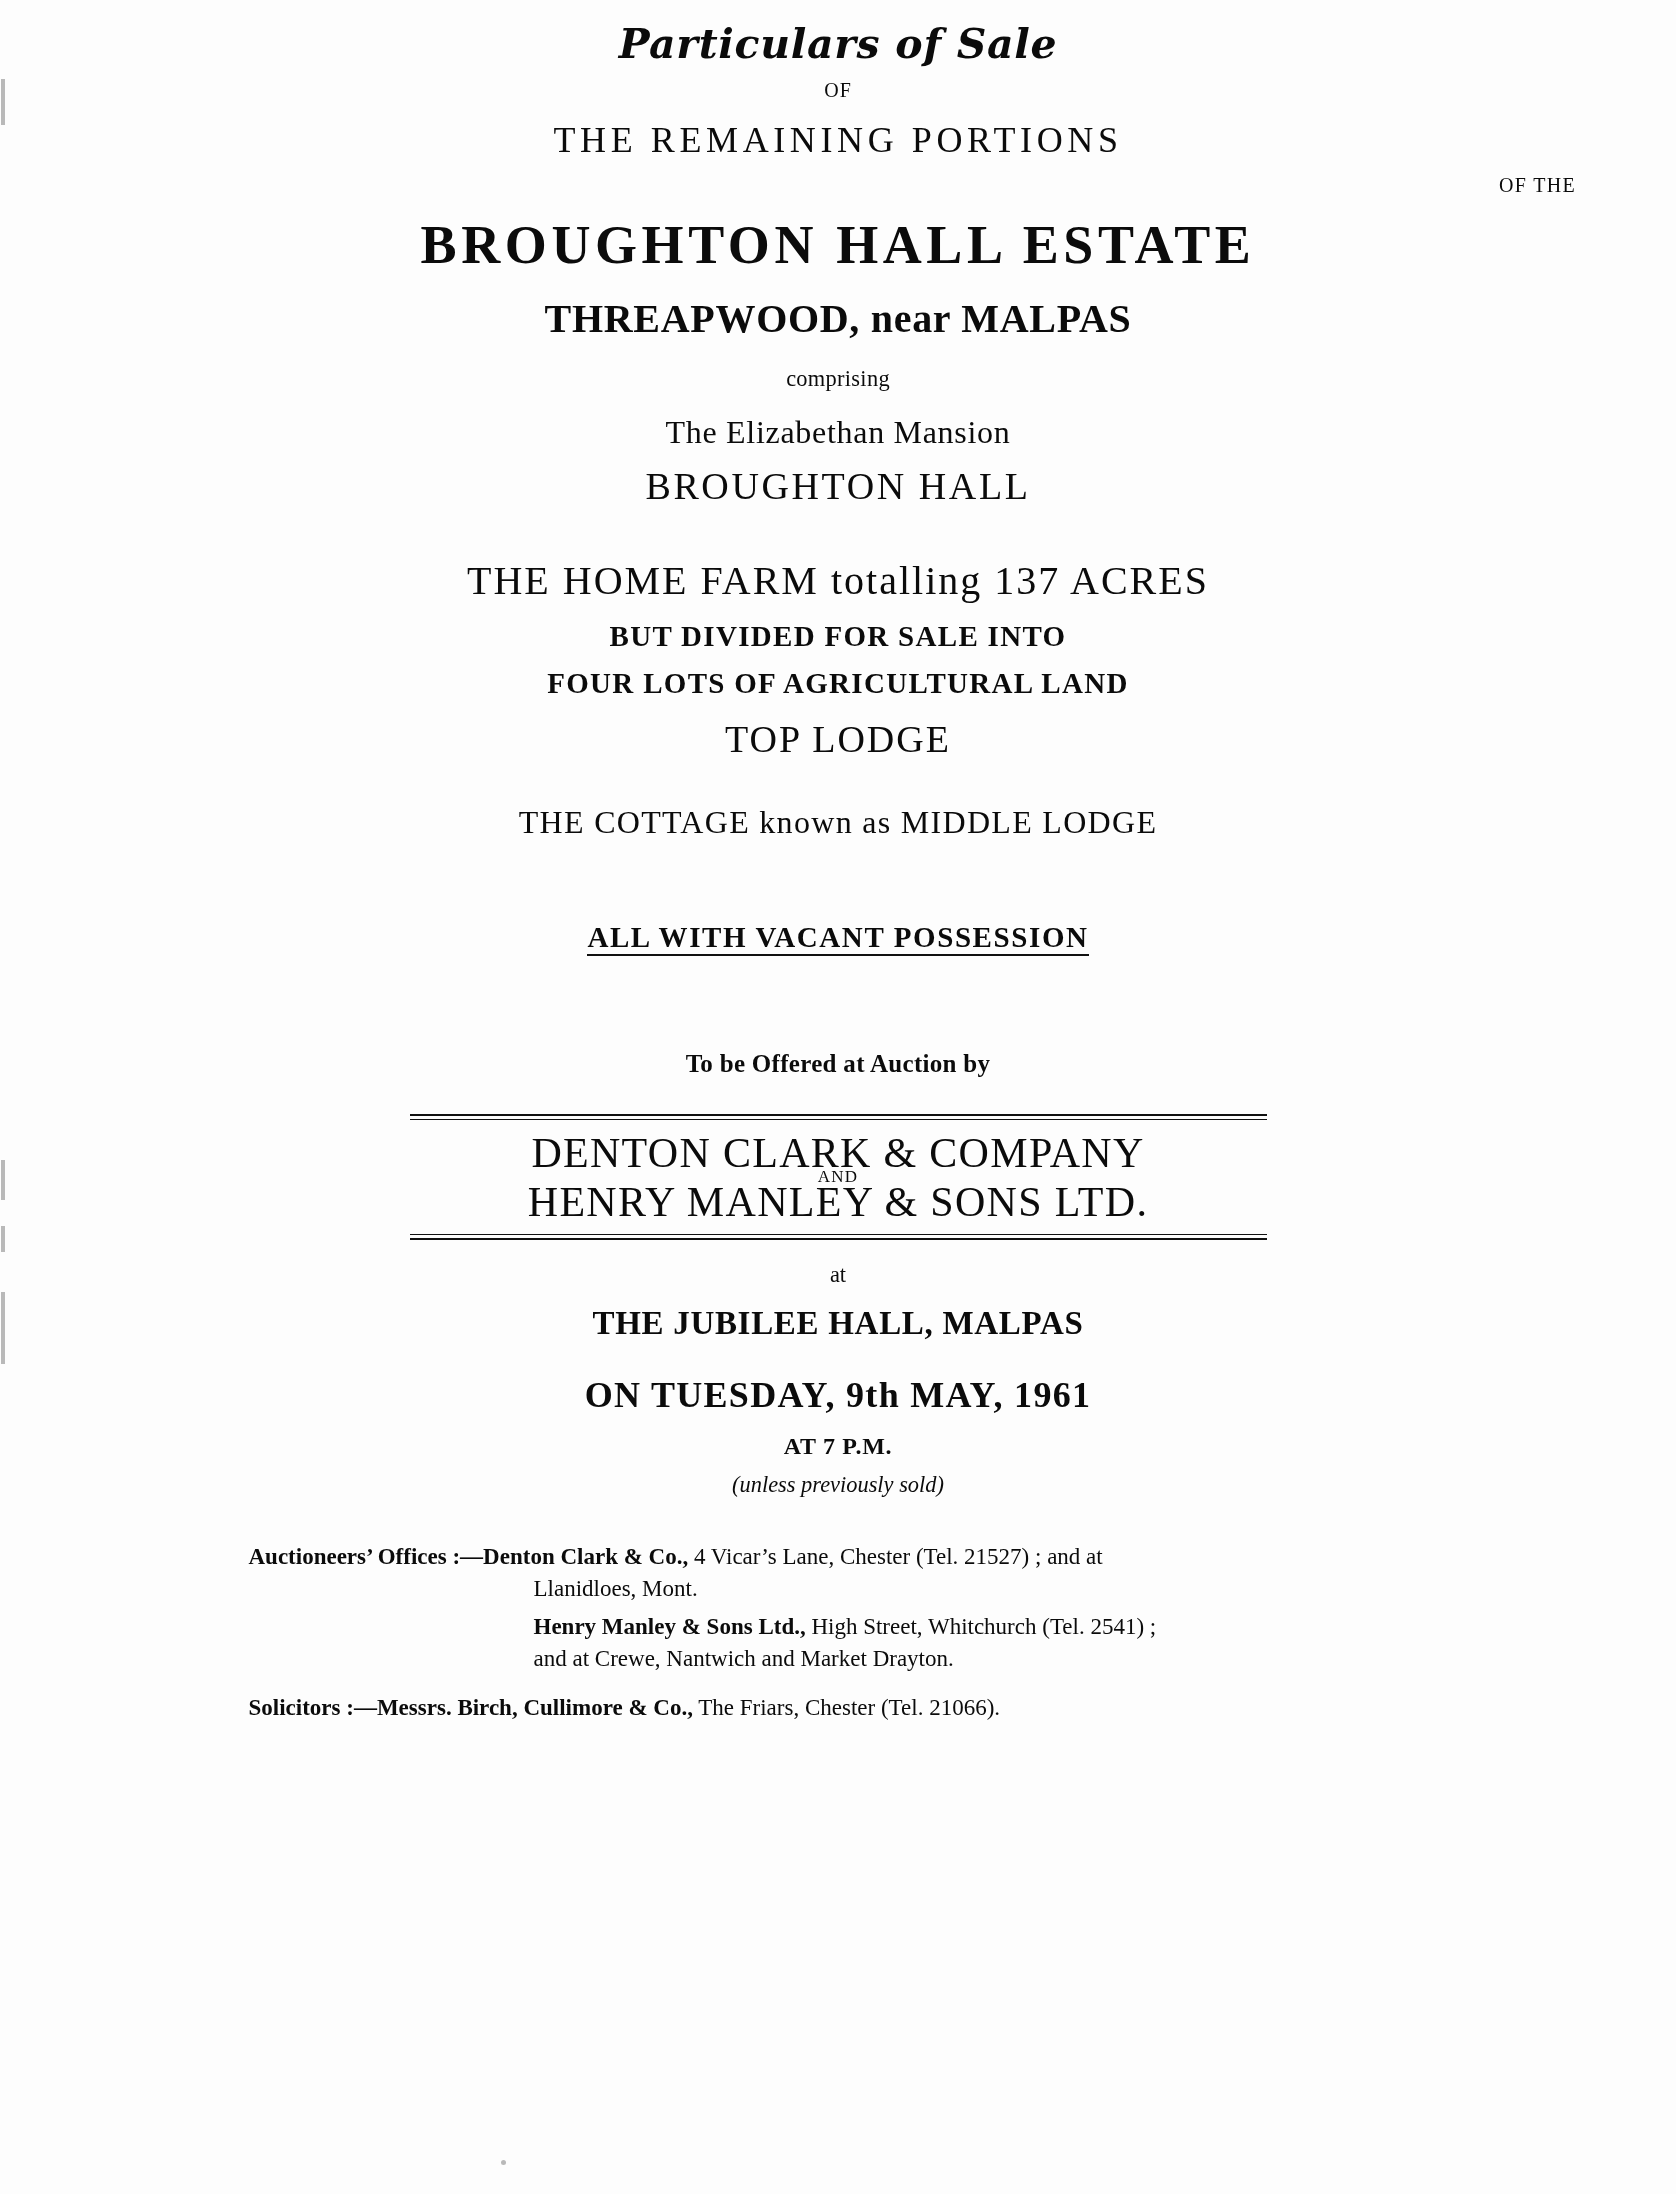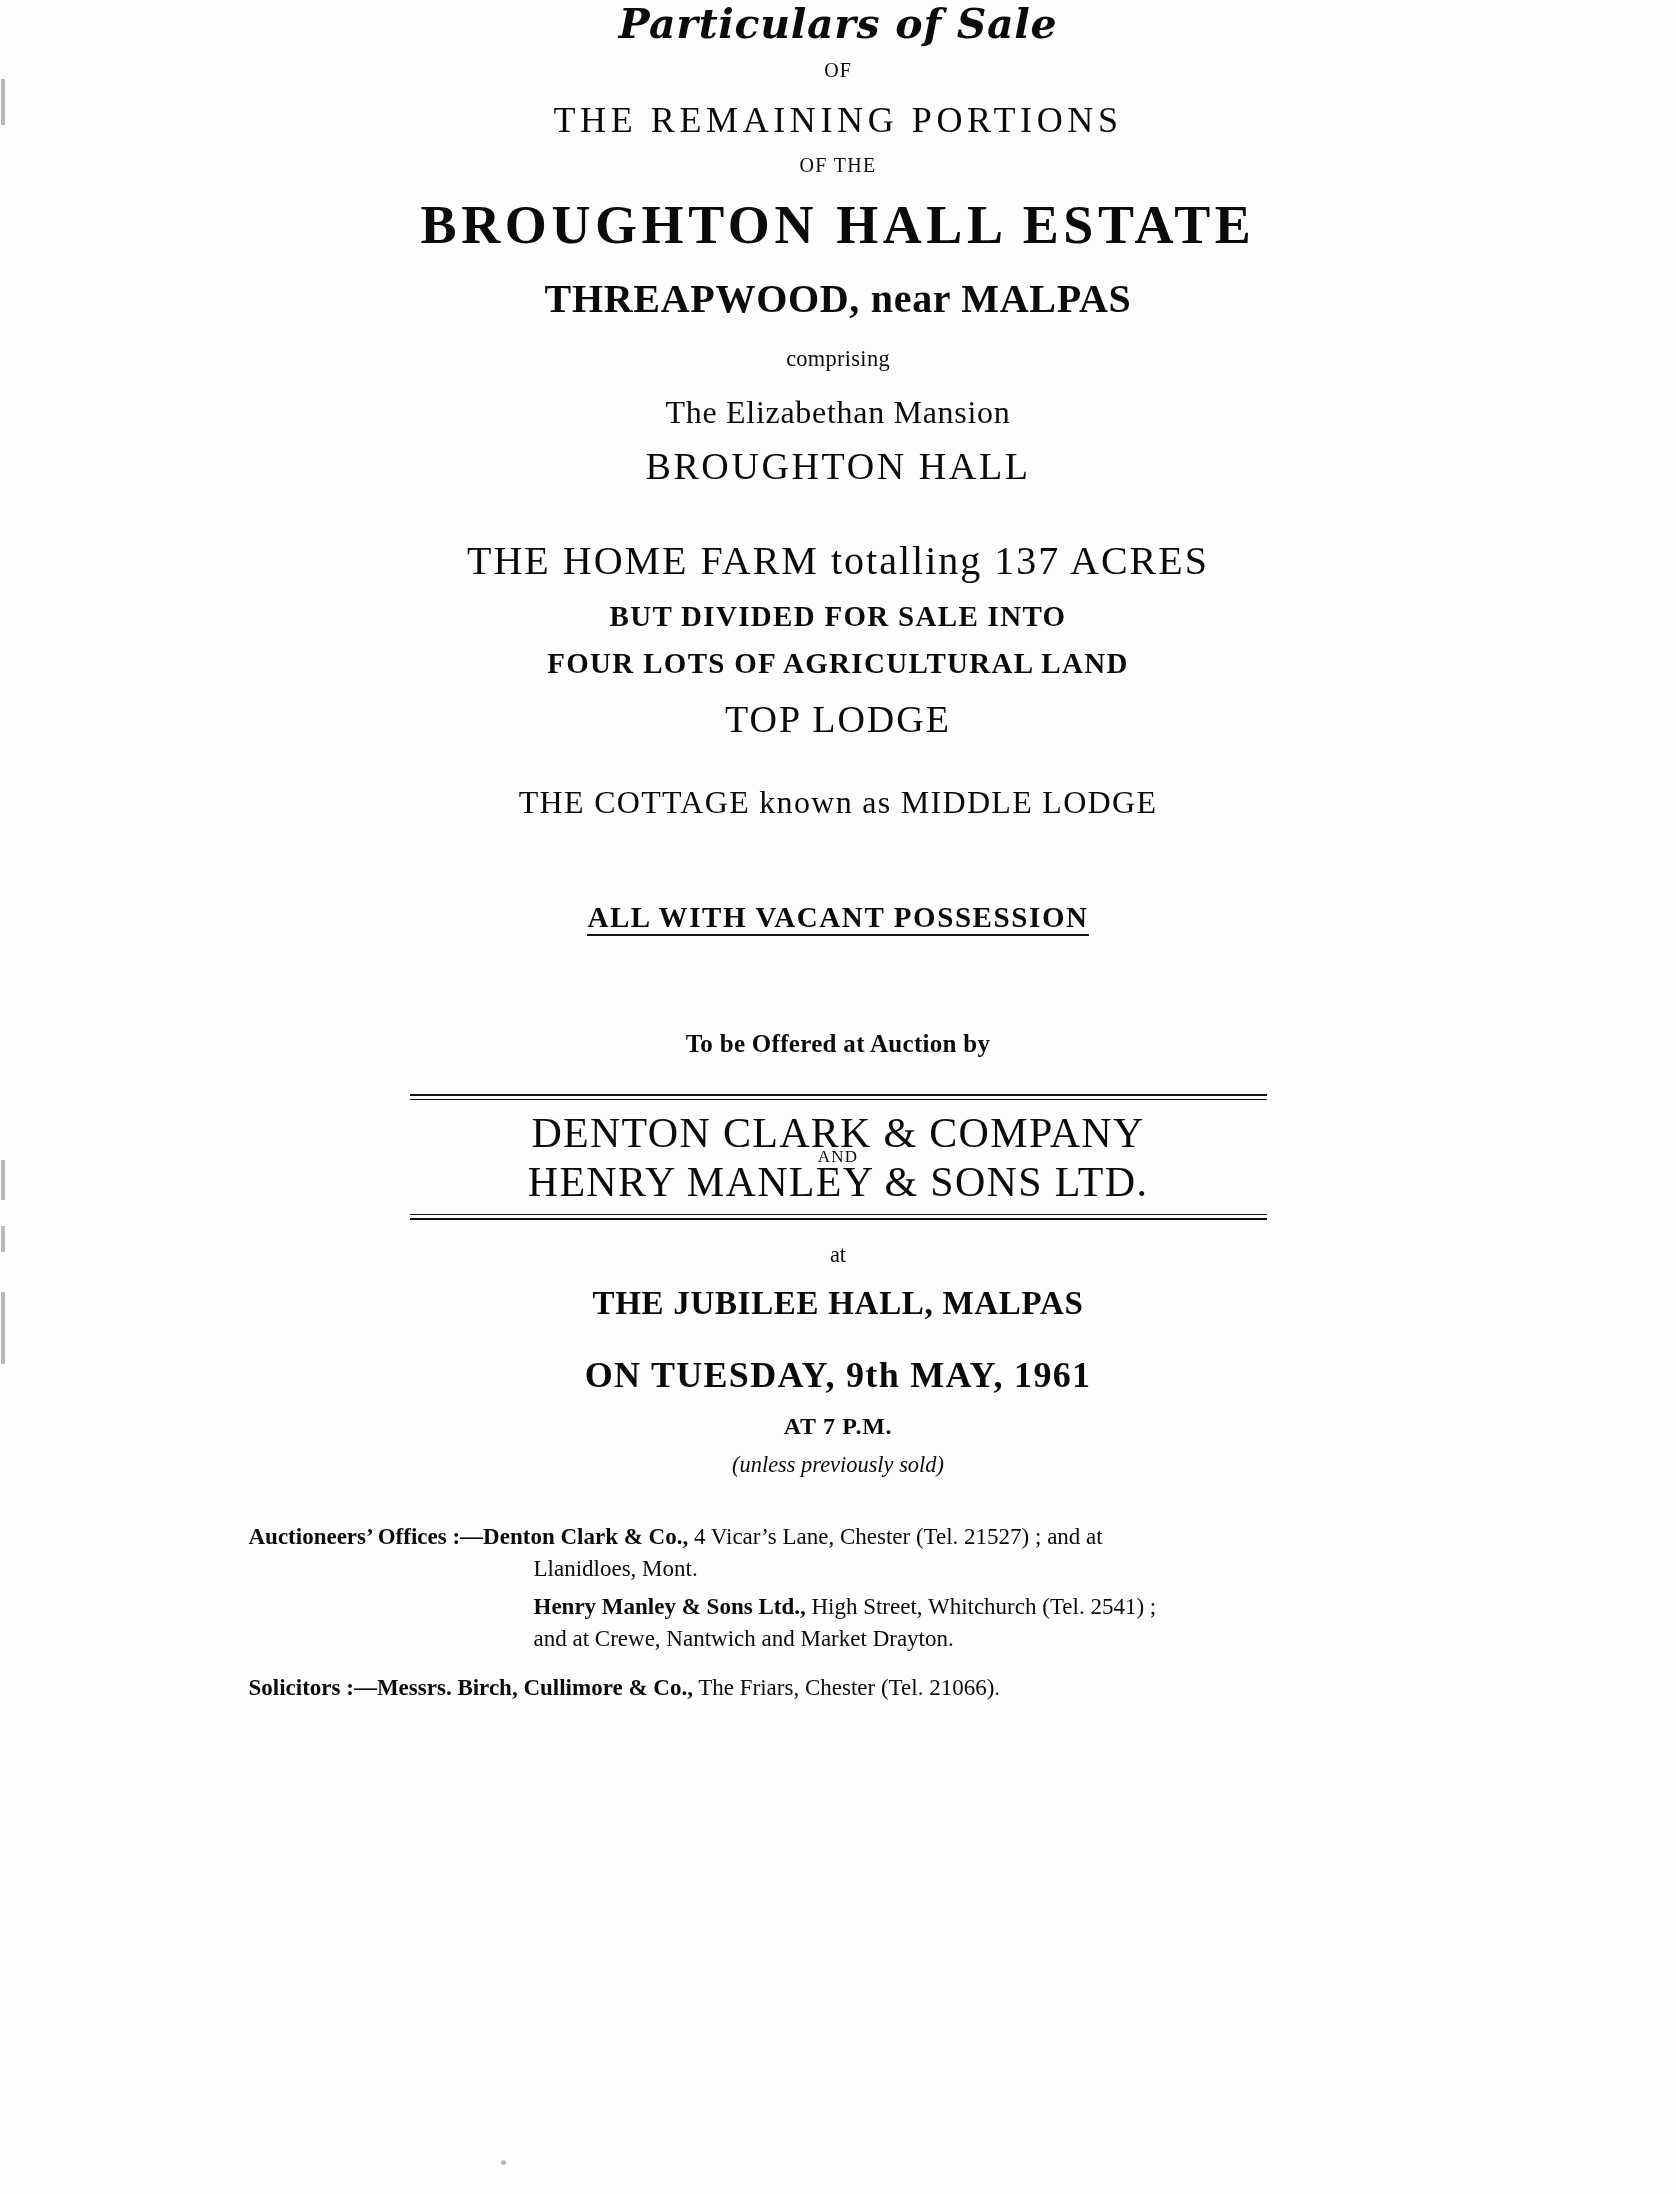--- a/index.html
+++ b/index.html
@@ -36,36 +36,38 @@
   .blk { margin: 0 auto; width: 1476px; }
 
   .title-gothic {
     font-family: "DejaVu Serif", serif;
     font-weight: 700;
     font-style: italic;
     font-size: 41px;
     letter-spacing: 0.7px;
     padding-top: 2px;
     line-height: 1.1;
+    margin-top: 20px;
   }
   .tiny-of {
     font-size: 20px;
     letter-spacing: 1px;
     margin-top: 12px;
   }
   .remaining {
     font-size: 36px;
     letter-spacing: 4.6px;
     margin-top: 17px;
     font-weight: 400;
   }
   .of-the {
     font-size: 20px;
     letter-spacing: 1.3px;
     margin-top: 13px;
+    text-align: right;
   }
   .estate {
     font-size: 54px;
     font-weight: 700;
     letter-spacing: 4.6px;
     margin-top: 17px;
   }
   .threapwood {
     font-size: 40px;
     font-weight: 700;

